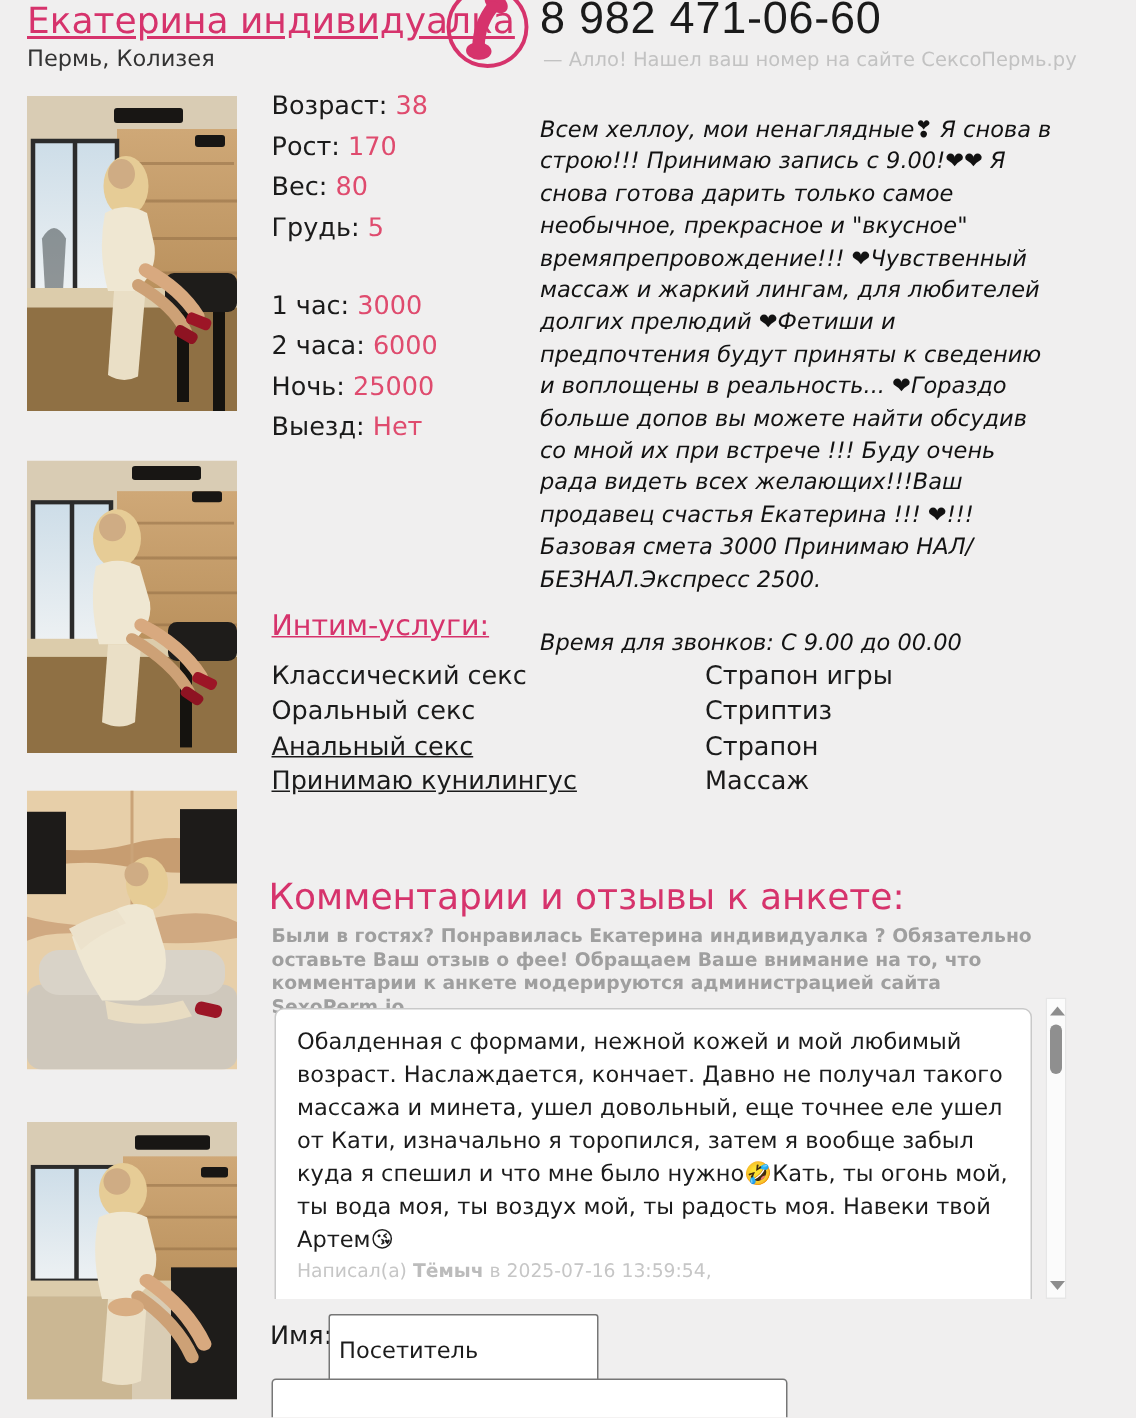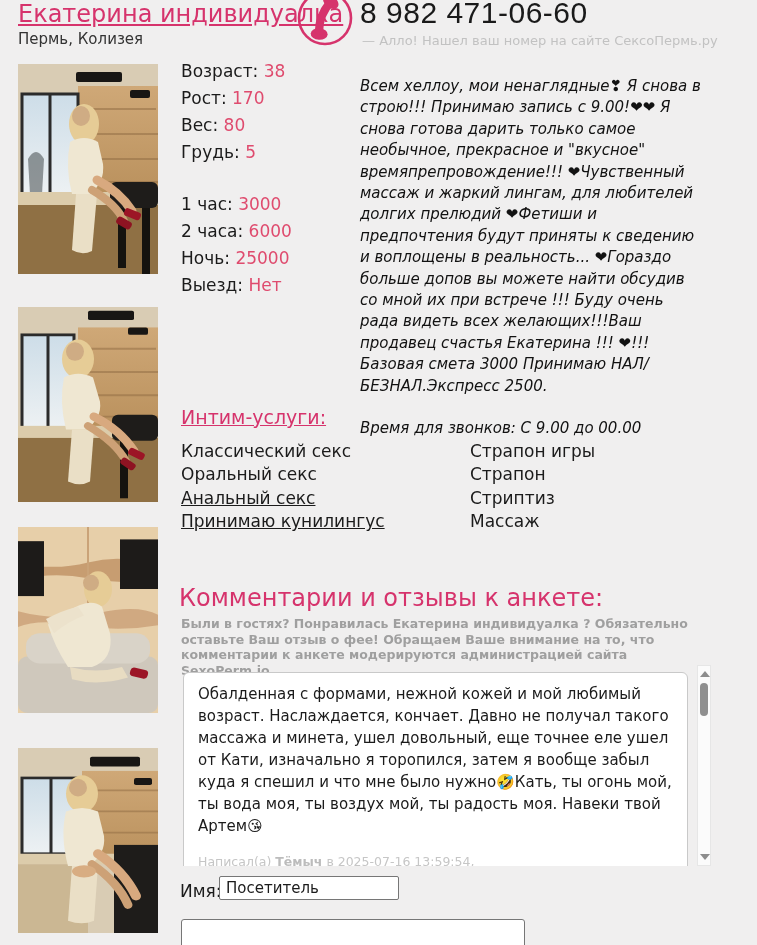--- a/index.html
+++ b/index.html
@@ -35,33 +35,33 @@
   .services-col.right{left:470px;width:220px;}
   .services-col li{font-size:17px;line-height:23.4px;white-space:nowrap;}
   .services-col li.u{text-decoration:underline;cursor:pointer;}
 
   
   .c-heading{position:absolute;left:179px;top:584px;font-size:24px;color:#d6336c;white-space:nowrap;}
   .c-intro{position:absolute;left:181px;top:616px;width:537px;font-size:12.5px;font-weight:bold;color:#9f9f9f;line-height:15.5px;}
   .c-viewport{position:absolute;left:180px;top:665px;width:512px;height:201px;overflow:hidden;}
   .comment-card{background:#fff;border:1px solid #c9c9c9;border-radius:6px;margin:7px 4px 15px 3px;padding:10px 14px 20px 14px;}
   .comment-text{font-size:15px;line-height:22px;color:#1b1b1b;}
-  .comment-meta{font-size:12.5px;color:#c6c6c6;margin-top:17px;white-space:nowrap;}
+  .comment-meta{font-size:12.5px;color:#c6c6c6;margin-top:2px;white-space:nowrap;}
   .comment-meta .author{font-weight:bold;color:#bcbcbc;}
 
   
   .scrollbar{position:absolute;left:697px;top:665px;width:14px;height:201px;background:#fbfbfb;border:1px solid #e6e6e6;box-sizing:border-box;}
   .sb-arrow{position:absolute;left:2px;width:0;height:0;border-left:5px solid transparent;border-right:5px solid transparent;cursor:pointer;}
   .sb-arrow.up{top:5px;border-bottom:6px solid #8d8d8d;}
   .sb-arrow.down{bottom:5px;border-top:6px solid #8d8d8d;}
   .sb-thumb{position:absolute;left:2px;top:17px;width:8px;height:33px;background:#8f8f8f;border-radius:5px;cursor:pointer;}
 
   
   .name-label{position:absolute;left:180px;top:881px;font-size:17px;}
-  .name-input{position:absolute;left:219px;top:876px;width:166px;height:22px;border:1px solid #767676;border-radius:2px;background:#fff;font-family:"DejaVu Sans",sans-serif;font-size:15px;padding:0 6px;color:#1b1b1b;}
+  .name-input{position:absolute;left:219px;top:876px;width:166px;height:22px;border:1px solid #767676;border-radius:2px;background:#fff;font-family:"DejaVu Sans",sans-serif;font-size:15px;padding:12px 6px;color:#1b1b1b;}
   .comment-textarea{position:absolute;left:181px;top:919px;width:338px;height:60px;border:1px solid #767676;border-radius:3px;background:#fff;resize:none;}
 </style>
 </head>
 <body>
 
 <div class="page">
 
   <a class="title">Екатерина индивидуалка</a>
   <div class="location">Пермь, Колизея</div>
 
@@ -202,22 +202,22 @@
 
   <div class="services-heading">Интим-услуги:</div>
   <ul class="services-col left">
     <li>Классический секс</li>
     <li>Оральный секс</li>
     <li class="u">Анальный секс</li>
     <li class="u">Принимаю кунилингус</li>
   </ul>
   <ul class="services-col right">
     <li>Страпон игры</li>
+    <li>Стриптиз</li>
     <li>Страпон</li>
-    <li>Стриптиз</li>
     <li>Массаж</li>
   </ul>
 
   <div class="c-heading">Комментарии и отзывы к анкете:</div>
   <div class="c-intro">Были в гостях? Понравилась Екатерина индивидуалка ? Обязательно оставьте Ваш отзыв о фее! Обращаем Ваше внимание на то, что комментарии к анкете модерируются администрацией сайта SexoPerm.io.</div>
 
   <div class="c-viewport">
     <div class="comment-card">
       <div class="comment-text">Обалденная с формами, нежной кожей и мой любимый возраст. Наслаждается, кончает. Давно не получал такого массажа и минета, ушел довольный, еще точнее еле ушел от Кати, изначально я торопился, затем я вообще забыл куда я спешил и что мне было нужно🤣Кать, ты огонь мой, ты вода моя, ты воздух мой, ты радость моя. Навеки твой Артем😘</div>
       <div class="comment-meta">

